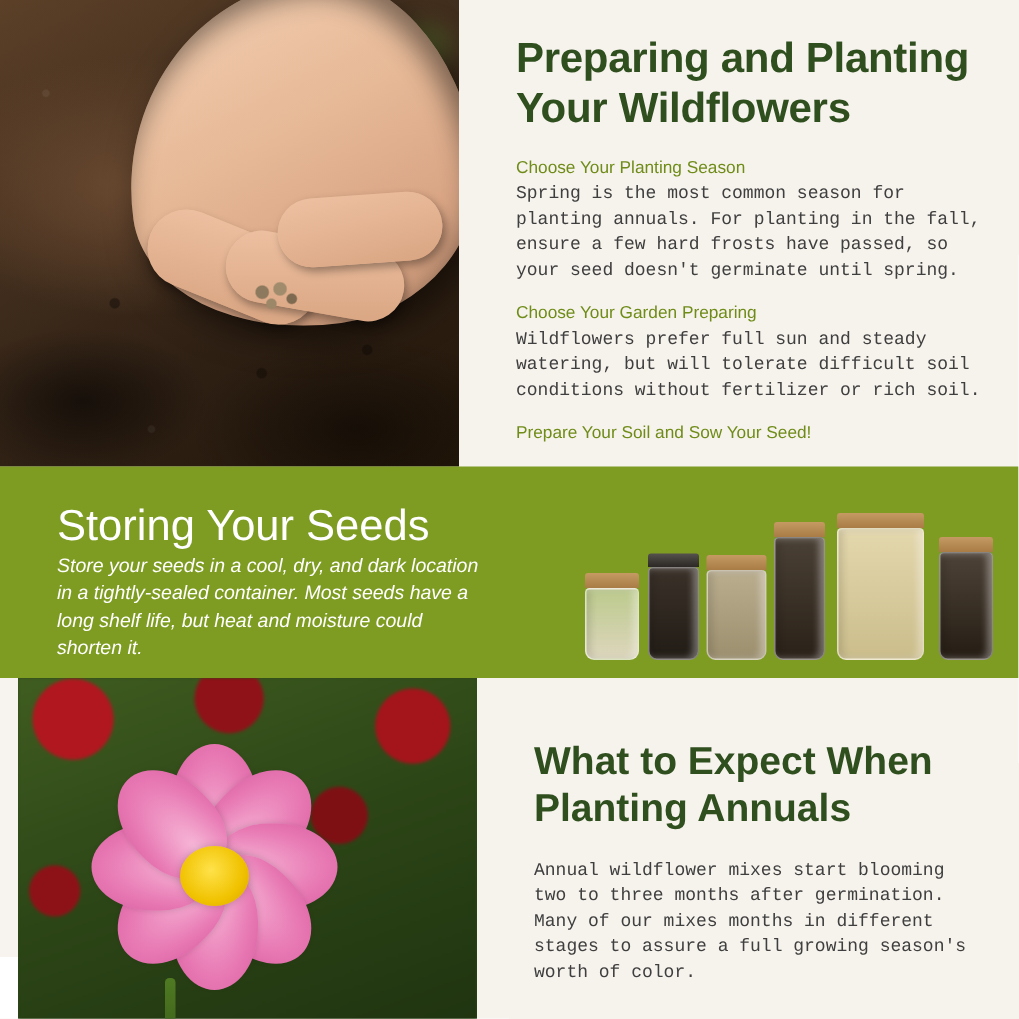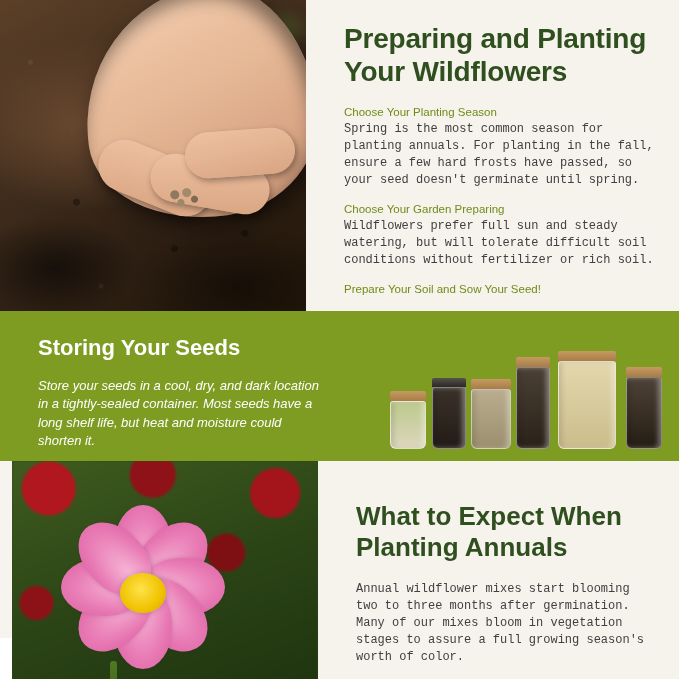--- a/index.html
+++ b/index.html
@@ -122,24 +122,24 @@
     background: #7d9c21;
     display: flex;
     align-items: stretch;
     position: relative;
   }
   .sec2-left {
     width: 330px;
     padding: 24px 10px 10px 38px;
   }
   .h2 {
-    font-size: 22px;
-    font-weight: bold;
+    font-size: 29px;
+    font-weight: normal;
     color: #ffffff;
-    margin-bottom: 16px;
+    margin-bottom: 0;
   }
   .body-light {
     font-size: 13px;
     line-height: 1.42;
     color: #ffffff;
     font-style: italic;
   }
   .sec2-right {
     flex: 1; position: relative;
   }
@@ -313,17 +313,17 @@
         <div class="petal p4"></div>
         <div class="petal p5"></div>
         <div class="petal p6"></div>
         <div class="petal p7"></div>
         <div class="petal p8"></div>
         <div class="center"></div>
       </div>
     </div>
     <div class="sec3-text">
       <h2 class="h3">What to Expect When Planting Annuals</h2>
-      <p class="body">Annual wildflower mixes start blooming two to three months after germination. Many of our mixes bloom in vegetation stages to assure a full growing season's worth of color.</p>
+      <p class="body">Annual wildflower mixes start blooming two to three months after germination. Many of our mixes months in different stages to assure a full growing season's worth of color.</p>
     </div>
   </section>
 
 </div>
 
 </body></html>

